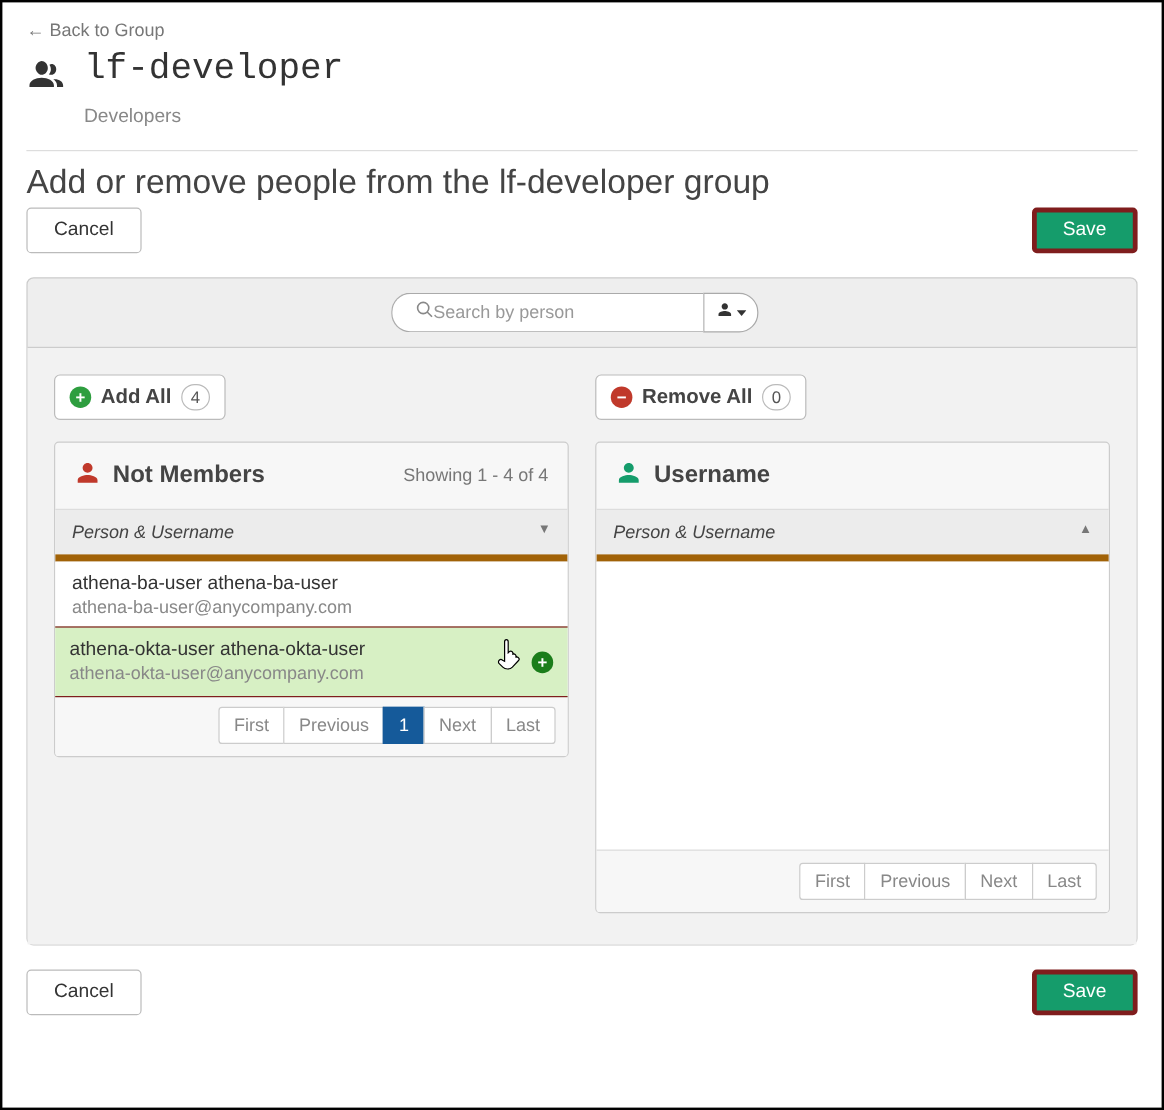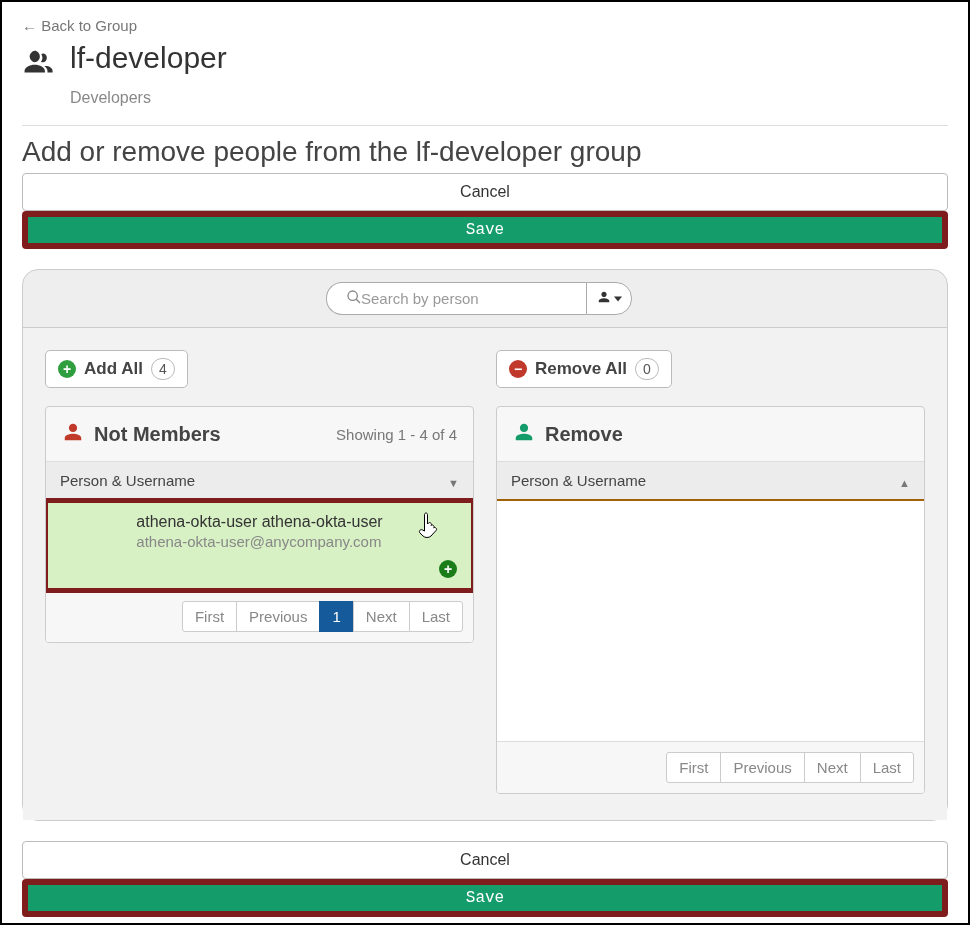--- a/index.html
+++ b/index.html
@@ -9,38 +9,38 @@
     height: 925px;
     border: 2px solid #000;
     font-family: "Segoe UI", "Helvetica Neue", Arial, sans-serif;
     color: #333;
     background: #fff;
     padding: 15px 20px 20px 20px;
   }
   a.back { color:#777; text-decoration:none; font-size:15px; }
   .title-row { display:flex; align-items:flex-start; gap:14px; margin-top:6px; }
   .title-row svg { width:34px; height:34px; margin-top:6px; }
-  h1.group-name { margin:0; font-weight:400; font-size:30px; color:#333; }
+  h1.group-name { margin:0; font-weight:400; font-size:30px; color:#333;font-family:Liberation Mono, monospace; }
   .group-sub { color:#888; font-size:16px; margin-top:14px; }
   .divider { border:none; border-top:1px solid #ddd; margin:18px 0 10px 0; }
   h2.page-title { font-weight:400; font-size:28px; color:#444; margin:10px 0 5px 0; }
-  .button-row { display:flex; justify-content:space-between; margin-bottom:20px;flex-direction:column; }
+  .button-row { display:flex; justify-content:space-between; margin-bottom:20px; }
   button {
     font-family: inherit;
     font-size: 16px;
     border-radius: 4px;
     cursor: pointer;
     height: 38px;
     padding: 0 22px;
   }
   .btn-default { background:#fff; border:1px solid #bbb; color:#333; }
-  .btn-primary { background:#159c6b; border:6px solid #7f1d1d; color:#fff;font-family:Liberation Mono, monospace; }
+  .btn-primary { background:#159c6b; border:4px solid #7f1d1d; color:#fff; }
   .panel {
     background:#eee;
-    border-radius:16px;
+    border-radius:6px;
     border:1px solid #ccc;
     padding:0;
     margin-bottom:20px;
   }
   .search-bar {
     height:58px;
     display:flex;
     align-items:center;
     justify-content:center;
     border-bottom:1px solid #ccc;
@@ -115,42 +115,42 @@
     padding:14px 16px;
     border-bottom:1px solid #ddd;
     gap:40px;
   }
   .list-head-left { display:flex; align-items:center; gap:10px; }
   .list-head-left svg { width:22px; height:22px; }
   .list-title { font-size:20px; font-weight:600; color:#444; }
   .list-head-right { color:#777; font-size:15px; }
   .col-head {
     background:#ececec;
-    border-bottom:2px solid #a16207;
+    border-bottom:6px solid #a16207;
     padding:10px 14px;
     font-size:15px; color:#444;
-    display:flex; align-items:flex-end; justify-content:space-between;
+    display:flex; align-items:flex-start; justify-content:space-between;
     cursor:pointer;
+    font-style:italic;
   }
   .sort-ind { font-size:11px; color:#777; }
   .entries { background:#fff; }
   .entry {
     padding:10px 14px;
     display:flex; align-items:center; justify-content:space-between;
     gap:10px;
   }
   .entry .uname { font-size:16px; color:#333; }
   .entry .uemail { font-size:15px; color:#888; margin-top:2px; }
   .entry.highlight {
     background:#d7f0c4;
-    border:5px solid #7f1d1d;
+    border:1px solid #7f1d1d;
     margin:-3px;
     position:relative;
     padding:10px 14px;
-    flex-direction:column;
   }
   .hand {
     position:absolute;
     left:370px; top:8px;
     pointer-events:none;
   }
   .entry .add-icon { margin-left:auto; }
   .pager {
     border-top:1px solid #ddd;
     padding:10px;
@@ -242,20 +242,26 @@
             </span>
             <span class="list-title">Not Members</span>
           </div>
           <span class="list-head-right">Showing 1 - 4 of 4</span>
         </div>
         <div class="col-head">
           <span>Person &amp; Username</span>
           <span class="sort-ind">▼</span>
         </div>
         <div class="entries">
+          <div class="entry">
+            <div>
+              <div class="uname">athena-ba-user athena-ba-user</div>
+              <div class="uemail">athena-ba-user@anycompany.com</div>
+            </div>
+          </div>
           <div class="entry highlight">
             <div>
               <div class="uname">athena-okta-user athena-okta-user</div>
               <div class="uemail">athena-okta-user@anycompany.com</div>
             </div>
             <span class="hand">
               <svg width="24" height="28" viewBox="0 0 24 28">
                   <path d="M8 2c1 0 1.5.8 1.5 1.8V13l1-1c.6-.6 1.6-.6 2.2 0l.3.3c.6.6.6 1.6 0 2.2l.1-.1c.6-.6 1.6-.6 2.2 0l.3.3c.6.6.6 1.6 0 2.2.6-.6 1.6-.6 2.2 0l.3.3c.6.6.6 1.6 0 2.2L13 25c-1 1-2.5 1.5-4 1.5S6 26 5 25l-3-3c-.8-.8-.8-2 0-2.8.8-.8 2-.8 2.8 0L6.5 20V3.8C6.5 2.8 7 2 8 2z" fill="#fff" stroke="#000" stroke-width="1"></path>
                 </svg>
             </span>
@@ -280,21 +286,21 @@
       </div>
 
       <div class="list-card">
         <div class="list-head">
           <div class="list-head-left">
             <span>
               <svg viewBox="0 0 24 24" fill="#159c6b">
                   <path d="M12 12c2.5 0 4.5-2 4.5-4.5S14.5 3 12 3 7.5 5 7.5 7.5 9.5 12 12 12zm0 2c-3 0-9 1.5-9 4.5V21h18v-2.5c0-3-6-4.5-9-4.5z"></path>
                 </svg>
             </span>
-            <span class="list-title">Remove</span>
+            <span class="list-title">Username</span>
           </div>
         </div>
         <div class="col-head">
           <span>Person &amp; Username</span>
           <span class="sort-ind">▲</span>
         </div>
         <div class="empty-body"></div>
         <div class="pager">
           <div class="pg">First</div>
           <div class="pg">Previous</div>

